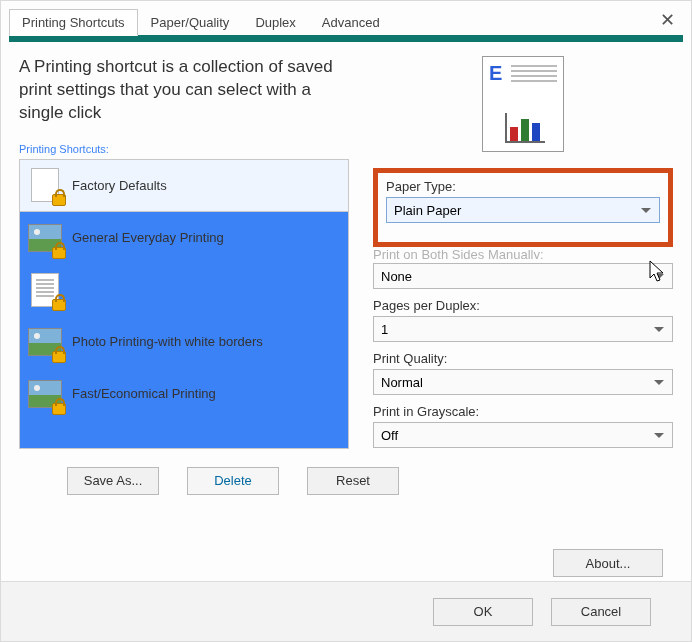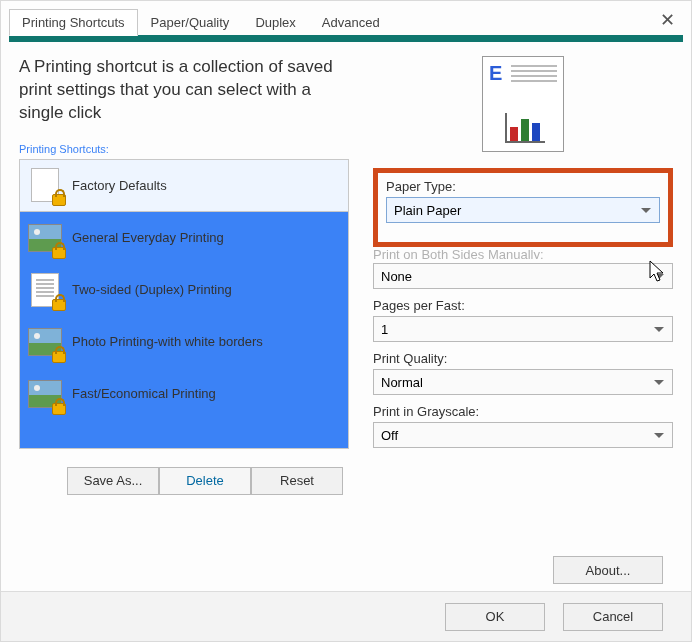--- a/index.html
+++ b/index.html
@@ -19,39 +19,39 @@
   .shortcut-item.selected { background: #eef5ff; border-bottom: 1px solid #c8c8c8; border-top: 1px solid #c8c8c8; }
   .shortcut-item:first-child.selected { border-top: none; }
   .shortcut-icon { width: 38px; height: 38px; position: relative; display: flex; align-items: center; justify-content: center; }
   .page-glyph { width: 28px; height: 34px; background: #fff; border: 1px solid #bbb; position: relative; }
   .page-lines::before { content:""; position:absolute; top:5px; left:4px; right:4px; height:2px; background:#bbb; box-shadow: 0 4px 0 #bbb, 0 8px 0 #bbb, 0 12px 0 #bbb, 0 16px 0 #bbb; }
   .lock { position: absolute; bottom: -2px; right: -2px; width: 14px; height: 12px; background: #f2b100; border: 1px solid #b47d00; border-radius: 2px; }
   .lock::before { content:""; position:absolute; top:-6px; left:2px; width:6px; height:6px; border:2px solid #b47d00; border-bottom:none; border-radius: 6px 6px 0 0; }
   .photo-glyph { width: 34px; height: 28px; border:1px solid #888; background: linear-gradient(180deg,#7fb2d8 0 55%, #5e9b4f 55% 100%); position:relative;}
   .photo-glyph::after { content:""; position:absolute; top:4px; left:5px; width:6px; height:6px; border-radius:50%; background:#eee; }
   .shortcut-label { font-size: 13px; color: #333; }
-  .btn-row { display: flex; gap: 0; margin-top: 18px; padding-left: 48px; }
+  .btn-row { display: flex; gap: 28px; margin-top: 18px; padding-left: 48px; }
   .btn { min-width: 92px; height: 28px; font-size: 13px; color: #333; background: #f1f1f1; border: 1px solid #b9b9b9; cursor: pointer; }
   .btn:disabled { color: #0369a1; background: #f6f6f6; }
   .preview { width: 82px; height: 96px; margin: 0 auto 16px auto; border: 1px solid #999; background: #fff; position: relative; padding: 6px; }
   .prev-E { position: absolute; top: 6px; left: 6px; font-weight: 800; color: #2c5dd8; font-size: 20px; line-height: 1; }
   .prev-lines { position: absolute; top: 8px; left: 28px; right: 6px; height: 2px; background: #bbb; box-shadow: 0 5px 0 #bbb, 0 10px 0 #bbb, 0 15px 0 #bbb; }
   .prev-chart { position: absolute; bottom: 8px; left: 22px; width: 40px; height: 30px; border-left: 2px solid #666; border-bottom: 2px solid #666; display:flex; align-items:flex-end; gap:3px; padding-left:3px; }
   .prev-chart span:nth-child(1){ width:8px; height:14px; background:#c62828; }
   .prev-chart span:nth-child(2){ width:8px; height:22px; background:#2e7d32; }
   .prev-chart span:nth-child(3){ width:8px; height:18px; background:#1d46c0; }
   .field { margin-bottom: 9px; }
   .field-label { font-size: 13px; color: #333; margin-bottom: 3px; }
   .select { width: 100%; height: 26px; border: 1px solid #b9b9b9; background: #fafafa; font-size: 13px; padding: 0 22px 0 7px; position: relative; text-align:left; cursor:pointer; display:flex; align-items:center; }
   .select::after { content:""; position:absolute; right:8px; top:10px; border:5px solid transparent; border-top-color:#666; }
   .highlight-box { border: 5px solid #d04a1a; padding: 6px 8px 10px 8px; margin-bottom: 4px; }
   .highlight-box .select { background: #eef5ff; border-color: #7fa7d6; }
   .obscured { font-size: 13px; color: #555; position:relative; top:-4px; height:12px; overflow:hidden; opacity:0.45; }
-  .about-row { position:absolute; right:28px; bottom:57px; }
-  .footer { position:absolute; left:0; right:0; bottom:0; height:50px; background:#f3f3f3; border-top:1px solid #dcdcdc; display:flex; justify-content:flex-end; align-items:center; gap:18px; padding-right:28px; }
+  .about-row { position:absolute; right:28px; bottom:64px; }
+  .footer { position:absolute; left:0; right:0; bottom:0; height:60px; background:#f3f3f3; border-top:1px solid #dcdcdc; display:flex; justify-content:flex-end; align-items:center; gap:18px; padding-right:40px; }
   .footer .btn { min-width: 100px; }
   .cursor { position:absolute; left:648px; top:259px; pointer-events:none; }
 </style>
 </head>
 <body>
 
 <div class="window">
   <div class="close">✕</div>
 
   <div class="tabs">
@@ -79,21 +79,20 @@
             <div class="photo-glyph"></div>
               <div class="lock"></div>
           </div>
           <div class="shortcut-label">General Everyday Printing</div>
         </div>
         <div class="shortcut-item">
           <div class="shortcut-icon">
             <div class="page-glyph page-lines"></div>
               <div class="lock"></div>
           </div>
-          <div class="shortcut-label">Two-sided (Duplex) Printing</div>
         </div>
         <div class="shortcut-item">
           <div class="shortcut-icon">
             <div class="photo-glyph"></div>
               <div class="lock"></div>
           </div>
           <div class="shortcut-label">Photo Printing-with white borders</div>
         </div>
         <div class="shortcut-item">
           <div class="shortcut-icon">
@@ -128,21 +127,21 @@
           <button class="select">Plain Paper</button>
         </div>
       </div>
 
       <div class="obscured">Print on Both Sides Manually:</div>
       <div class="field">
         <button class="select">None</button>
       </div>
 
       <div class="field">
-        <div class="field-label">Pages per Fast:</div>
+        <div class="field-label">Pages per Duplex:</div>
         <button class="select">1</button>
       </div>
 
       <div class="field">
         <div class="field-label">Print Quality:</div>
         <button class="select">Normal</button>
       </div>
 
       <div class="field">
         <div class="field-label">Print in Grayscale:</div>

